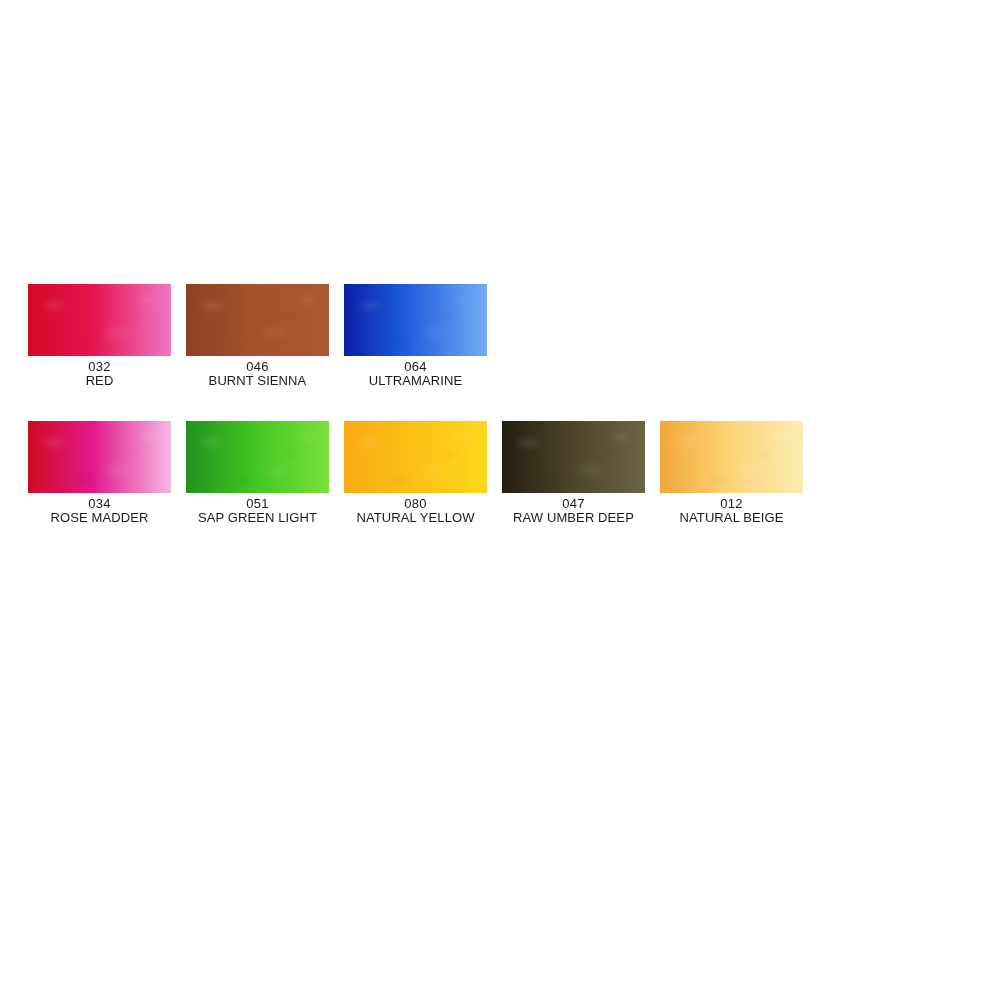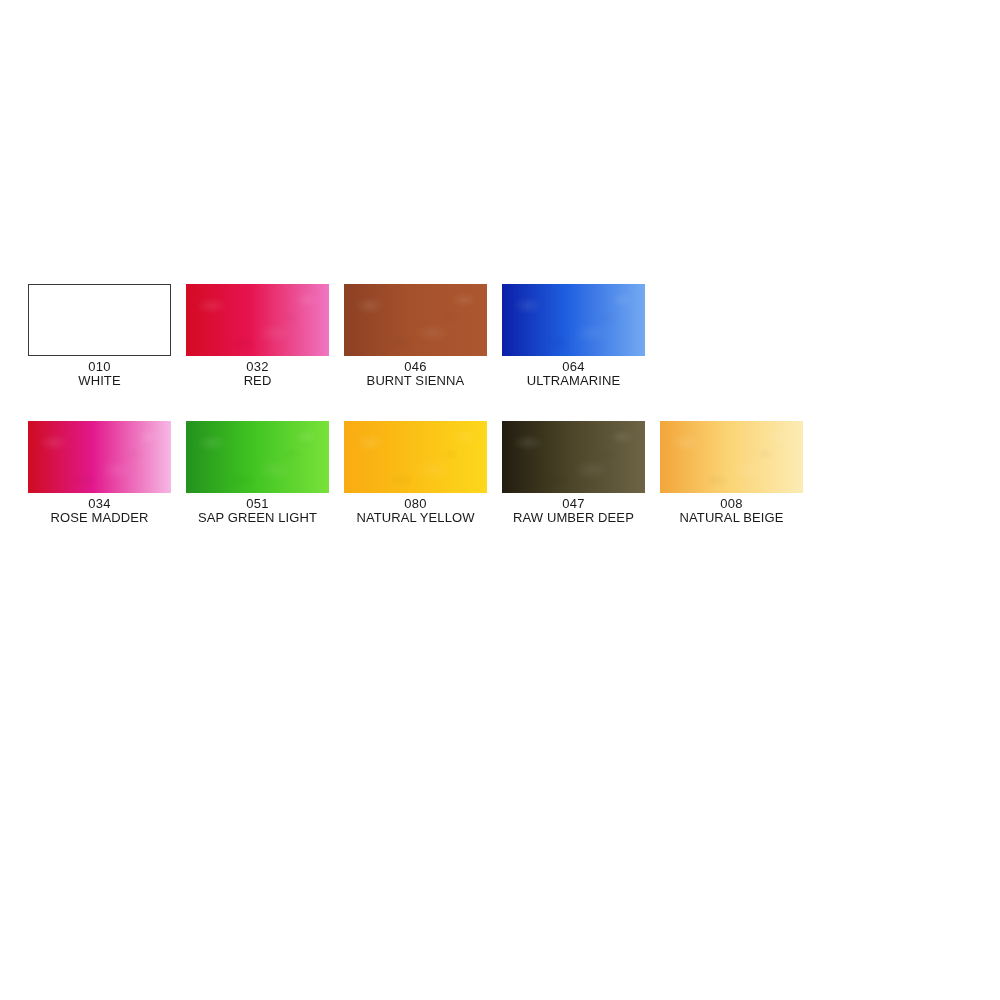--- a/index.html
+++ b/index.html
@@ -82,27 +82,20 @@
     letter-spacing: .1px;
     white-space: nowrap;
   }
 </style>
 </head>
 <body>
 
 <div id="swatch-chart">
     <div class="swatch-row">
       <div class="swatch-cell">
-        <div class="swatch-chip outlined" style="background: linear-gradient(to right, rgb(255, 255, 255) 0%, rgb(255, 255, 255) 45%, rgb(255, 255, 255) 100%);"></div>
-        <div class="swatch-labels">
-          <span class="swatch-code">010</span>
-          <span class="swatch-name">WHITE</span>
-        </div>
-      </div>
-      <div class="swatch-cell">
         <div class="swatch-chip" style="background: linear-gradient(to right, rgb(212, 10, 35) 0%, rgb(230, 20, 80) 45%, rgb(240, 118, 194) 100%);">
           <span class="grain"></span>
         </div>
         <div class="swatch-labels">
           <span class="swatch-code">032</span>
           <span class="swatch-name">RED</span>
         </div>
       </div>
       <div class="swatch-cell">
         <div class="swatch-chip" style="background: linear-gradient(to right, rgb(141, 64, 36) 0%, rgb(164, 81, 43) 45%, rgb(173, 87, 48) 100%);">
@@ -158,18 +151,18 @@
         <div class="swatch-labels">
           <span class="swatch-code">047</span>
           <span class="swatch-name">RAW UMBER DEEP</span>
         </div>
       </div>
       <div class="swatch-cell">
         <div class="swatch-chip" style="background: linear-gradient(to right, rgb(242, 166, 58) 0%, rgb(251, 210, 113) 45%, rgb(252, 236, 180) 100%);">
           <span class="grain"></span>
         </div>
         <div class="swatch-labels">
-          <span class="swatch-code">008</span>
+          <span class="swatch-code">012</span>
           <span class="swatch-name">NATURAL BEIGE</span>
         </div>
       </div>
     </div>
   </div>
 
 </body></html>

